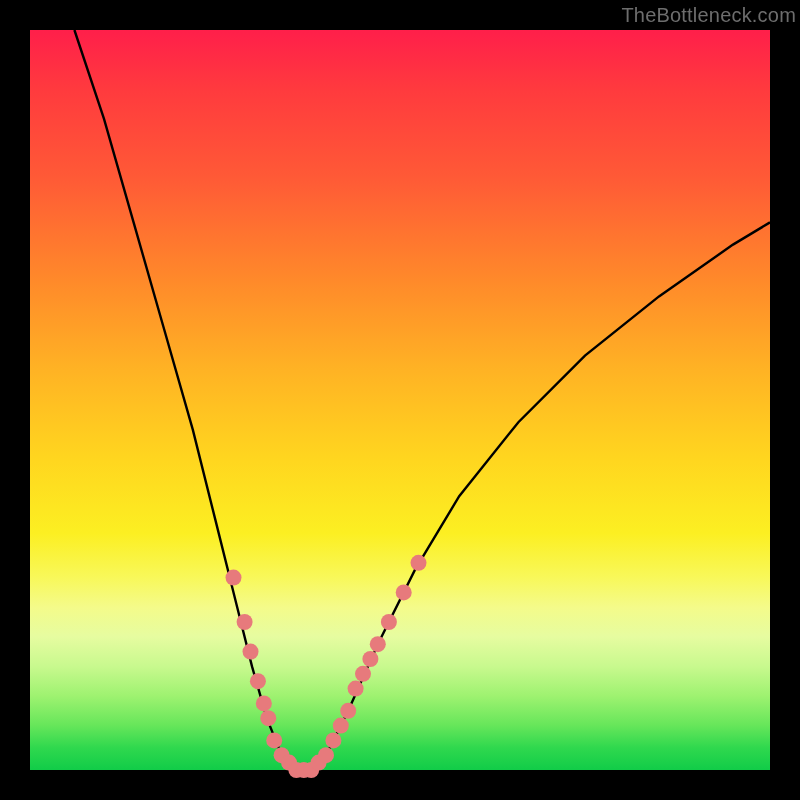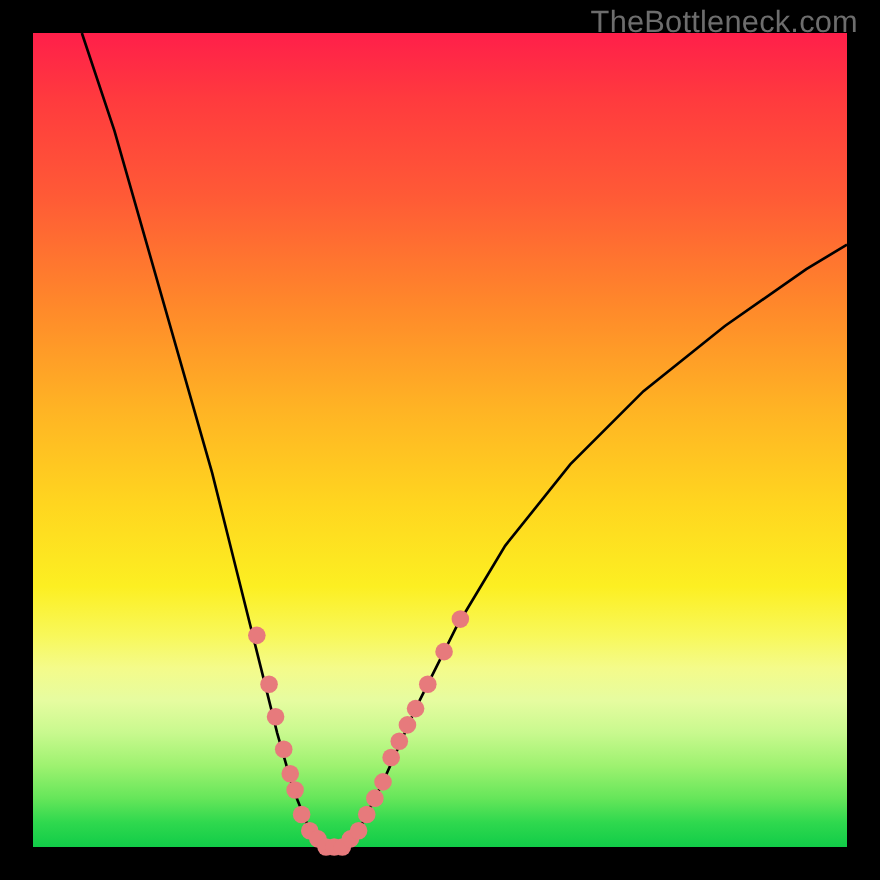--- a/index.html
+++ b/index.html
@@ -38,23 +38,23 @@
       #c8f98e 86%,
       #9ef270 90%,
       #66e65a 94%,
       #2fd84e 97%,
       #11cc48 100%
     );
   }
   .watermark {
     position: absolute;
     top: 4px;
-    right: 20px;
+    right: 4px;
     color: #6d6d6d;
-    font-size: 28px;
+    font-size: 20px;
     font-weight: 500;
     letter-spacing: 0.2px;
     user-select: none;
   }
   svg.curves {
     position: absolute;
     left: 0;
     top: 0;
     width: 740px;
     height: 740px;

